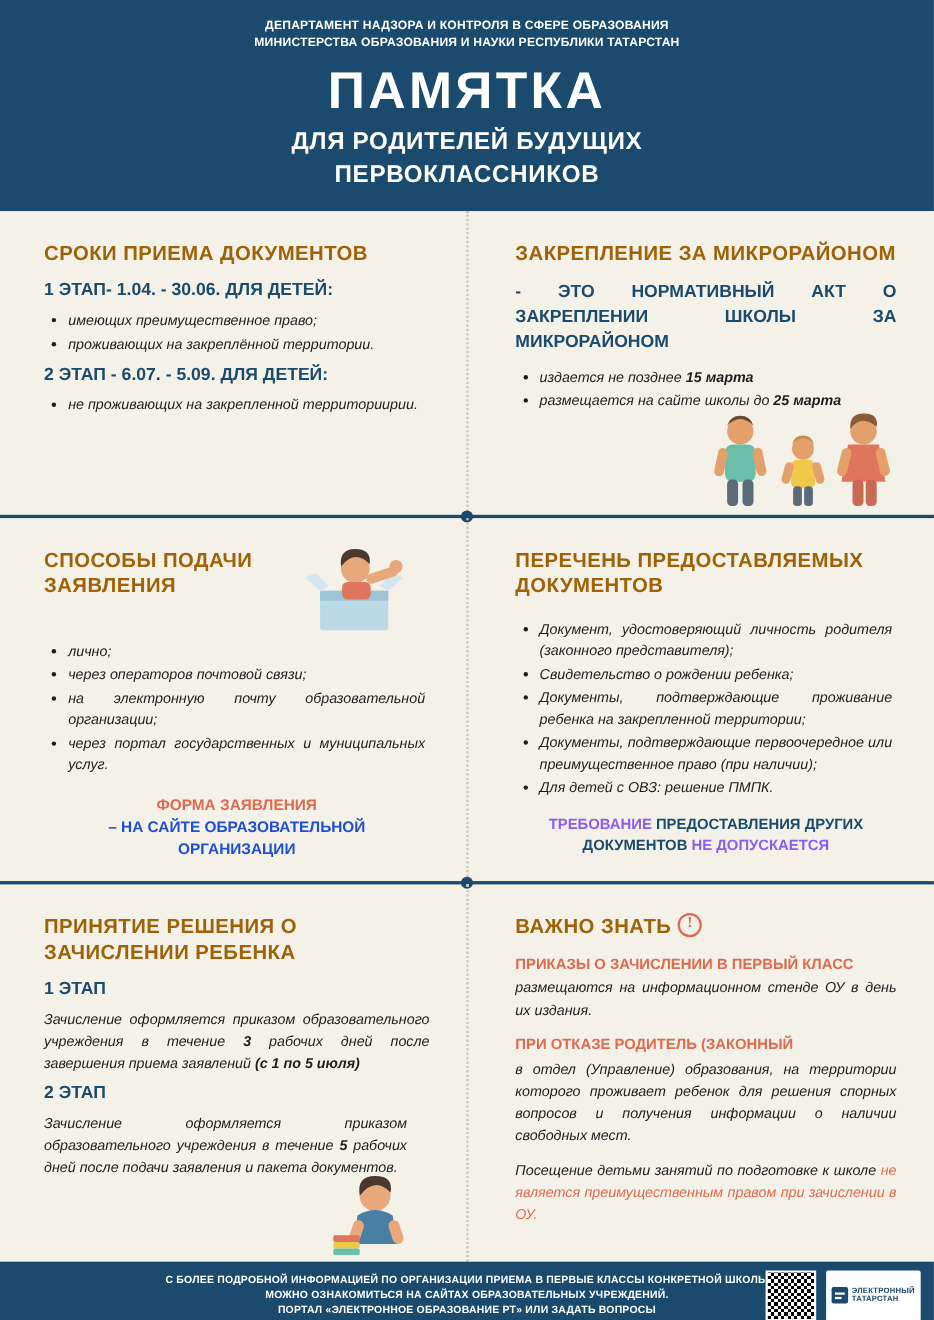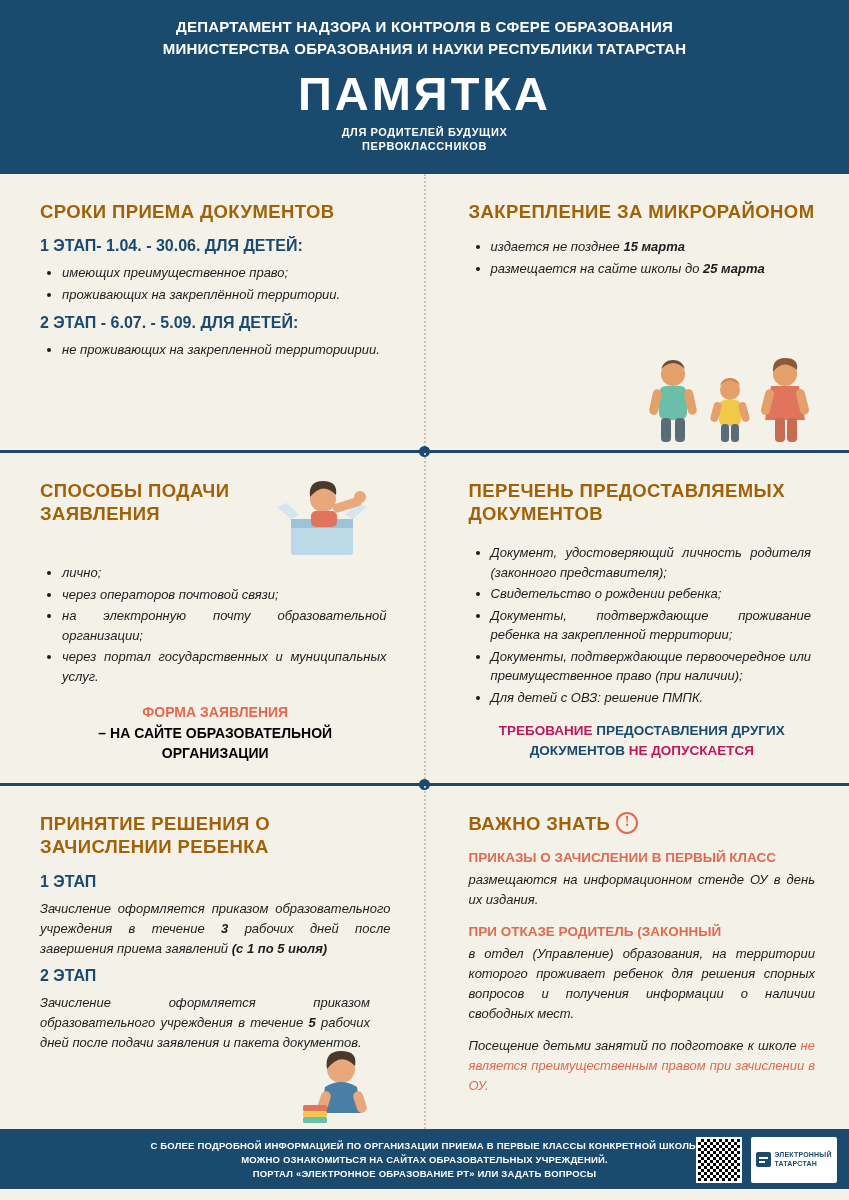--- a/index.html
+++ b/index.html
@@ -13,36 +13,36 @@
   .page { width: 849px; height: 1200px; position: relative; background: #f4f1e8; }
 
   
   .header {
     background: #1a4a6e;
     color: #ffffff;
     padding: 16px 40px 20px 40px;
     text-align: center;
   }
   .header .dept {
-    font-size: 15px;
+    font-size: 11px;
     font-weight: bold;
     letter-spacing: 0.2px;
     line-height: 1.45;
     text-transform: uppercase;
   }
   .header .big-title {
     font-size: 47px;
     font-weight: bold;
     letter-spacing: 3px;
     margin-top: 10px;
     margin-bottom: 8px;
     line-height: 1;
   }
   .header .sub1, .header .sub2 {
-    font-size: 11px;
+    font-size: 22px;
     font-weight: bold;
     letter-spacing: 0.6px;
     line-height: 1.35;
   }
 
   
   .grid {
     position: relative;
     background: #f4f1e8;
   }
@@ -120,31 +120,31 @@
   .bold { font-weight: bold; }
 
   .note-red {
     color: #e06a4e;
     font-weight: bold;
     font-size: 14px;
     text-align: center;
     line-height: 1.45;
     margin-top: 16px;
   }
-  .note-red .dark { color: #000000; text-align: center; }
+  .note-red .dark { color: #1d4ed8; text-align: center; }
 
   .req-line {
     text-align: center;
     font-size: 13.5px;
     font-weight: bold;
     line-height: 1.45;
     margin-top: 14px;
     color: #1a4a6e;
   }
-  .req-line .hl { color: #be185d; text-align: right; }
+  .req-line .hl { color: #8b5cf6; text-align: right; }
 
   .important-head {
     color: #e06a4e;
     font-weight: bold;
     font-size: 13.5px;
     line-height: 1.4;
     margin-bottom: 2px;
   }
   .imp-block { margin-bottom: 12px; }
   .imp-text {
@@ -259,20 +259,21 @@
           <li>проживающих на закреплённой территории.</li>
         </ul>
         <h3 class="stage">2 ЭТАП - 6.07. - 5.09. ДЛЯ ДЕТЕЙ:</h3>
         <ul class="bul">
           <li>не проживающих на закрепленной территориирии.</li>
         </ul>
       </div>
 
       <div class="cell right">
         <h2 class="sect">ЗАКРЕПЛЕНИЕ ЗА МИКРОРАЙОНОМ</h2>
+        <h3 class="stage" style="text-align:justify; line-height:1.4;">-  ЭТО НОРМАТИВНЫЙ АКТ О ЗАКРЕПЛЕНИИ ШКОЛЫ ЗА МИКРОРАЙОНОМ</h3>
         <ul class="bul" style="margin-top:10px;">
           <li><span>издается не позднее </span><span class="bold">15 марта</span></li>
           <li><span>размещается на сайте школы до </span><span class="bold">25 марта</span></li>
         </ul>
 
         <svg class="ill" style="right:24px; bottom:4px;" width="190" height="90" viewBox="0 0 190 90">
 
           <circle cx="38" cy="18" r="12" fill="#e3a06a"></circle>
           <path d="M26 13 q12 -12 24 0 q-3 -9 -12 -9 q-9 0 -12 9z" fill="#6a4a33"></path>
           <rect x="24" y="30" width="28" height="34" rx="7" fill="#6bbfa8"></rect>

